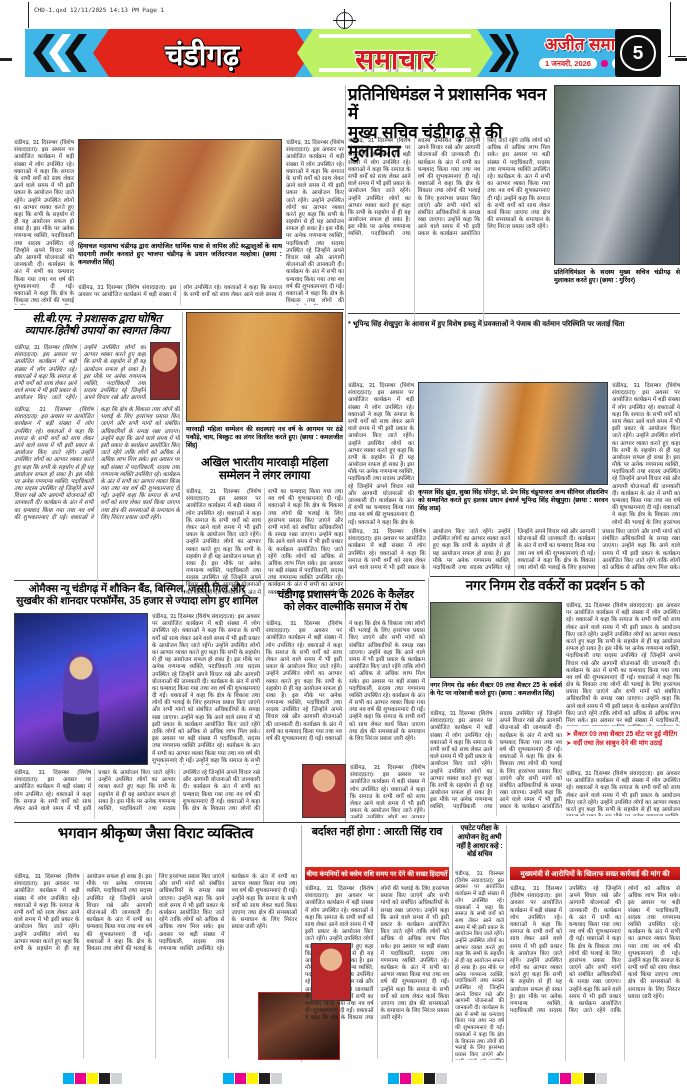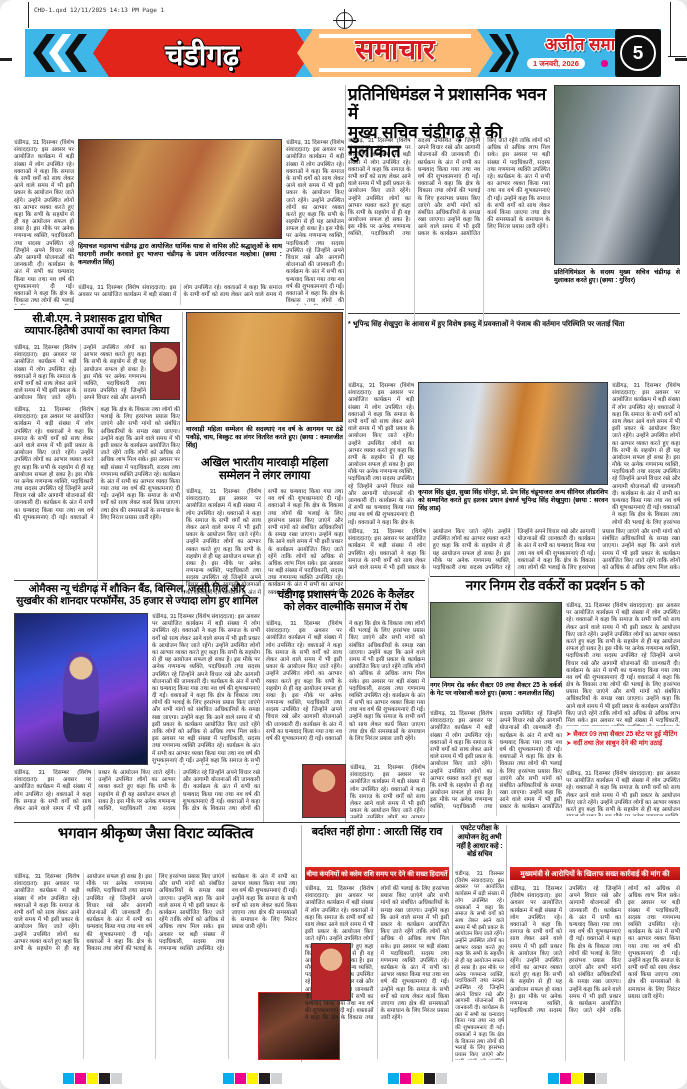--- a/index.html
+++ b/index.html
@@ -1,17 +1,17 @@
 <!DOCTYPE html>
 <html><head>
 <meta charset="utf-8">
 <style>
   html,body{margin:0;padding:0;background:#e8e8e8;}
   .page{position:relative;width:687px;height:1089px;background:#ffffff;overflow:hidden;
-        font-family:"Liberation Sans","DejaVu Sans",sans-serif;border-radius:12px;}
+        font-family:"Liberation Sans","DejaVu Sans",sans-serif;}
   .abs{position:absolute;}
   .hl{font-weight:bold;text-align:center;color:#0a0a0a;line-height:1.12;letter-spacing:-0.2px;}
   .body-txt{font-size:5.8px;line-height:1.24;text-align:justify;color:#1c1c1c;overflow:hidden;
             column-gap:7px;column-rule:1px solid #c9c9c9;}
   .cap{font-size:6.4px;font-weight:bold;line-height:1.28;text-align:justify;color:#000;overflow:hidden;}
   .photo{border:1px solid #3a3a3a;box-sizing:border-box;}
   .strip{background:linear-gradient(180deg,#e02a20,#b50f12);color:#fff;font-weight:bold;text-align:center;
          overflow:hidden;display:flex;align-items:center;justify-content:center;}
   .vrule{border-left:1px solid #b5b5b5;width:0;}
   .hrule{border-top:1px solid #3c3c3c;height:0;}
@@ -46,34 +46,34 @@
     <div class="chev chev-l" style="left:8px;background:#101010;"></div>
     <div class="chev chev-l" style="left:24px;background:#ffffff;"></div>
     <div class="chev chev-l" style="left:40px;background:#101010;"></div>
 
     <div class="abs" style="left:68px;top:0;width:218px;height:48px;background:#E1251B;
          clip-path:polygon(16px 0,calc(100% - 16px) 0,100% 50%,calc(100% - 16px) 100%,16px 100%,0 50%);
          display:flex;align-items:center;justify-content:center;">
       <span class="outline-b" style="color:#fff;font-size:29px;font-weight:bold;">चंडीगढ़</span>
     </div>
 
-    <div class="abs" style="left:272px;top:0;width:196px;height:48px;background:#fdba74;
+    <div class="abs" style="left:272px;top:0;width:196px;height:48px;background:#bef264;
          clip-path:polygon(16px 0,calc(100% - 16px) 0,100% 50%,calc(100% - 16px) 100%,16px 100%,0 50%);
-         display:flex;align-items:flex-start;justify-content:center;">
+         display:flex;align-items:flex-end;justify-content:center;">
       <div class="abs" style="left:22px;right:22px;top:5px;height:4px;background:#fff;"></div>
       <div class="abs" style="left:22px;right:22px;bottom:5px;height:4px;background:#fff;"></div>
       <span class="outline-w" style="color:#D71920;font-size:28px;font-weight:bold;position:relative;z-index:2;">समाचार</span>
     </div>
 
     <div class="chev chev-r" style="left:464px;background:#101010;"></div>
     <div class="chev chev-r" style="left:480px;background:#101010;width:14px;"></div>
 
     <div class="abs" style="left:498px;top:3px;width:136px;text-align:center;">
       <div class="outline-w" style="color:#D71920;font-size:17px;font-weight:bold;">अजीत समाचार</div>
-      <div style="margin-top:3px;display:flex;align-items:center;justify-content:center;gap:16px;">
+      <div style="margin-top:3px;display:flex;align-items:center;justify-content:center;gap:4px;">
         <span class="pill">1 जनवरी, 2026</span>
         <span style="width:7px;height:7px;border-radius:50%;background:#EC008C;display:inline-block;"></span>
         <span class="pill">चंडीगढ़</span>
       </div>
     </div>
 
     <div class="abs" style="right:0;top:0;width:46px;height:48px;background:#0f0f0f;border-radius:3px;
          display:flex;align-items:center;justify-content:center;">
       <div style="width:32px;height:32px;border:2px solid #fff;border-radius:50%;display:flex;align-items:center;justify-content:center;">
         <span style="color:#fff;font-size:19px;font-weight:bold;">5</span>
@@ -107,21 +107,21 @@
     <div class="hl" style="width:204px;font-size:17px;text-align:left;">
       <div>प्रतिनिधिमंडल ने प्रशासनिक भवन में</div>
       <div>मुख्य सचिव चंडीगढ़ से की मुलाकात</div>
     </div>
     <div class="abs body-txt" style="left:0;top:52px;width:202px;height:190px;column-count:3;">चंडीगढ़, 31 दिसम्बर (विशेष संवाददाता): इस अवसर पर आयोजित कार्यक्रम में बड़ी संख्या में लोग उपस्थित रहे। वक्ताओं ने कहा कि समाज के सभी वर्गों को साथ लेकर आने वाले समय में भी इसी प्रकार के आयोजन किए जाते रहेंगे। उन्होंने उपस्थित लोगों का आभार व्यक्त करते हुए कहा कि सभी के सहयोग से ही यह आयोजन सफल हो सका है। इस मौके पर अनेक गणमान्य व्यक्ति, पदाधिकारी तथा सदस्य उपस्थित रहे जिन्होंने अपने विचार रखे और आगामी योजनाओं की जानकारी दी। कार्यक्रम के अंत में सभी का धन्यवाद किया गया तथा नव वर्ष की शुभकामनाएं दी गईं। वक्ताओं ने कहा कि क्षेत्र के विकास तथा लोगों की भलाई के लिए हरसंभव प्रयास किए जाएंगे और सभी मांगों को संबंधित अधिकारियों के समक्ष रखा जाएगा। उन्होंने कहा कि आने वाले समय में भी इसी प्रकार के कार्यक्रम आयोजित किए जाते रहेंगे ताकि लोगों को अधिक से अधिक लाभ मिल सके। इस अवसर पर बड़ी संख्या में पदाधिकारी, सदस्य तथा गणमान्य व्यक्ति उपस्थित रहे। कार्यक्रम के अंत में सभी का आभार व्यक्त किया गया तथा नव वर्ष की शुभकामनाएं दी गईं। उन्होंने कहा कि समाज के सभी वर्गों को साथ लेकर कार्य किया जाएगा तथा क्षेत्र की समस्याओं के समाधान के लिए निरंतर प्रयास जारी रहेंगे।</div>
     <div class="abs photo" style="left:206px;top:0;width:126px;height:180px;
          background:linear-gradient(110deg,#5a6b5d 0%,#8d9aa3 35%,#b8bfc4 55%,#3f4a55 85%);"></div>
     <div class="abs cap" style="left:206px;top:183px;width:126px;height:58px;">प्रतिनिधिमंडल के सदस्य मुख्य सचिव चंडीगढ़ से मुलाकात करते हुए। (छाया : गुरिंदर)</div>
   </div>
 
-  <div class="abs" style="left:14px;top:312px;width:166px;height:286px;">
+  <div class="abs" style="left:14px;top:312px;width:166px;height:286px;font-style:italic;">
     <div class="hl" style="font-size:11px;">
       <div>सी.बी.एम. ने प्रशासक द्वारा घोषित</div>
       <div>व्यापार-हितैषी उपायों का स्वागत किया</div>
     </div>
     <div class="abs body-txt" style="left:0;top:32px;width:132px;height:58px;column-count:2;">चंडीगढ़, 31 दिसम्बर (विशेष संवाददाता): इस अवसर पर आयोजित कार्यक्रम में बड़ी संख्या में लोग उपस्थित रहे। वक्ताओं ने कहा कि समाज के सभी वर्गों को साथ लेकर आने वाले समय में भी इसी प्रकार के आयोजन किए जाते रहेंगे। उन्होंने उपस्थित लोगों का आभार व्यक्त करते हुए कहा कि सभी के सहयोग से ही यह आयोजन सफल हो सका है। इस मौके पर अनेक गणमान्य व्यक्ति, पदाधिकारी तथा सदस्य उपस्थित रहे जिन्होंने अपने विचार रखे और आगामी योजनाओं की जानकारी दी। कार्यक्रम के अंत में सभी का धन्यवाद किया गया तथा नव वर्ष की शुभकामनाएं दी गईं। वक्ताओं ने कहा कि क्षेत्र के विकास तथा लोगों की भलाई के लिए हरसंभव प्रयास किए जाएंगे और सभी मांगों को संबंधित अधिकारियों के समक्ष रखा जाएगा। उन्होंने कहा कि आने वाले समय में भी इसी प्रकार के कार्यक्रम आयोजित किए जाते रहेंगे ताकि लोगों को अधिक से अधिक लाभ मिल सके। इस अवसर पर बड़ी संख्या में पदाधिकारी, सदस्य तथा गणमान्य व्यक्ति उपस्थित रहे। कार्यक्रम के अंत में सभी का आभार व्यक्त किया गया तथा नव वर्ष की शुभकामनाएं दी गईं। उन्होंने कहा कि समाज के सभी वर्गों को साथ लेकर कार्य किया जाएगा तथा क्षेत्र की समस्याओं के समाधान के लिए निरंतर प्रयास जारी रहेंगे।</div>
     <div class="abs photo" style="left:136px;top:30px;width:30px;height:58px;
          background:radial-gradient(circle at 50% 30%,#e0a080 0 28%,#8a2a2a 30% 100%);"></div>
     <div class="abs body-txt" style="left:0;top:94px;width:166px;height:190px;column-count:2;">चंडीगढ़, 31 दिसम्बर (विशेष संवाददाता): इस अवसर पर आयोजित कार्यक्रम में बड़ी संख्या में लोग उपस्थित रहे। वक्ताओं ने कहा कि समाज के सभी वर्गों को साथ लेकर आने वाले समय में भी इसी प्रकार के आयोजन किए जाते रहेंगे। उन्होंने उपस्थित लोगों का आभार व्यक्त करते हुए कहा कि सभी के सहयोग से ही यह आयोजन सफल हो सका है। इस मौके पर अनेक गणमान्य व्यक्ति, पदाधिकारी तथा सदस्य उपस्थित रहे जिन्होंने अपने विचार रखे और आगामी योजनाओं की जानकारी दी। कार्यक्रम के अंत में सभी का धन्यवाद किया गया तथा नव वर्ष की शुभकामनाएं दी गईं। वक्ताओं ने कहा कि क्षेत्र के विकास तथा लोगों की भलाई के लिए हरसंभव प्रयास किए जाएंगे और सभी मांगों को संबंधित अधिकारियों के समक्ष रखा जाएगा। उन्होंने कहा कि आने वाले समय में भी इसी प्रकार के कार्यक्रम आयोजित किए जाते रहेंगे ताकि लोगों को अधिक से अधिक लाभ मिल सके। इस अवसर पर बड़ी संख्या में पदाधिकारी, सदस्य तथा गणमान्य व्यक्ति उपस्थित रहे। कार्यक्रम के अंत में सभी का आभार व्यक्त किया गया तथा नव वर्ष की शुभकामनाएं दी गईं। उन्होंने कहा कि समाज के सभी वर्गों को साथ लेकर कार्य किया जाएगा तथा क्षेत्र की समस्याओं के समाधान के लिए निरंतर प्रयास जारी रहेंगे।</div>
   </div>
 

